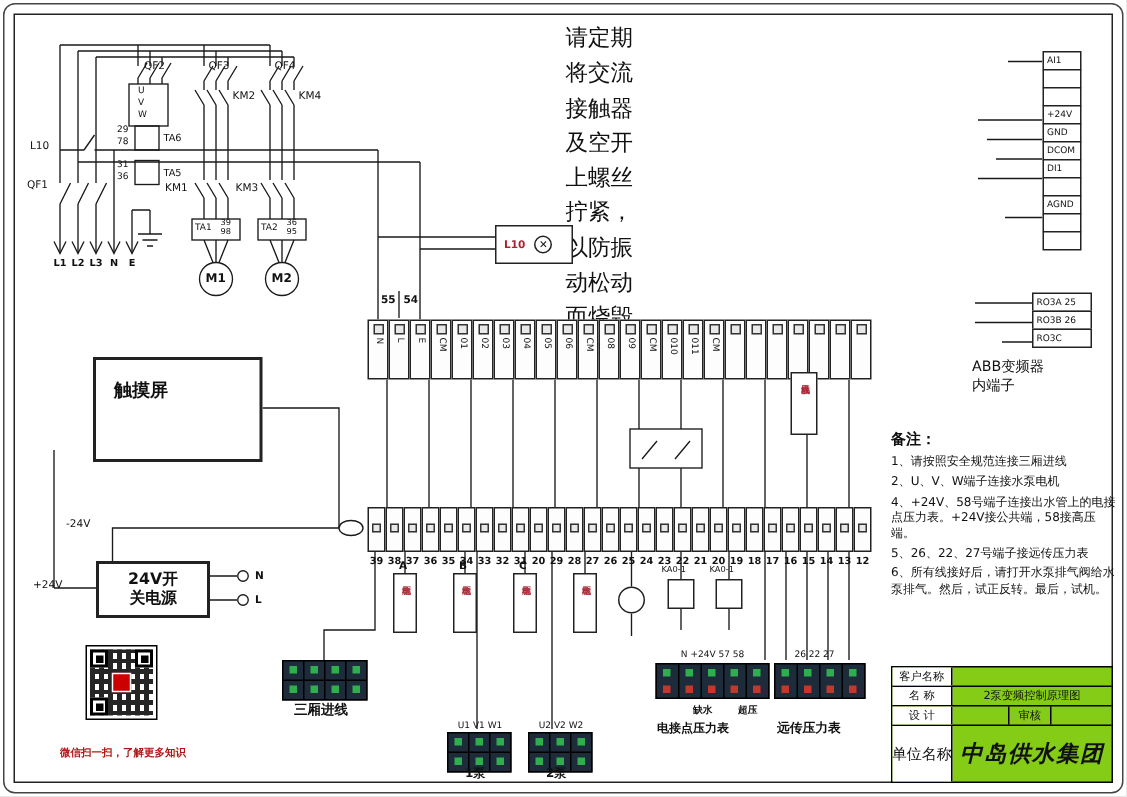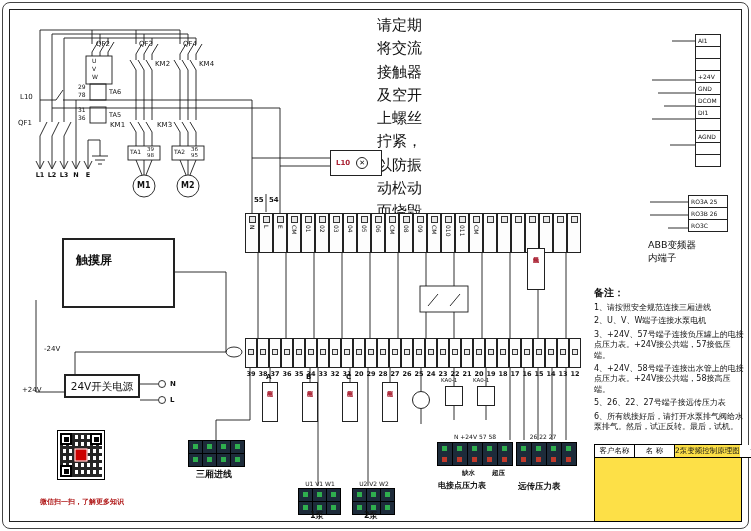--- a/index.html
+++ b/index.html
@@ -6,21 +6,21 @@
 body{background:#9a9a9a;font-family:"DejaVu Sans","Liberation Sans",sans-serif;color:#111}
 .page{position:relative;width:751px;height:531px;background:#fff;overflow:hidden}
 .frame-outer{position:absolute;left:2px;top:2px;width:747px;height:527px;border:1.5px solid #444;border-radius:8px}
 .frame-inner{position:absolute;left:9px;top:9px;width:733px;height:513px;border:1px solid #222}
 svg.wires{position:absolute;left:0;top:0}
 .lbl{position:absolute;white-space:nowrap;line-height:1}
 .vred{writing-mode:vertical-lr;color:#a23;font-size:6px;line-height:1;letter-spacing:0}
 .note{position:absolute;left:377px;top:14px;width:52px;font-size:15px;line-height:1.55;word-break:break-all}
 .box{position:absolute;border:1px solid #222;background:#fff}
 .touch{left:62px;top:238px;width:113px;height:70px;border-width:2px;padding:12px 0 0 12px;font-size:12px;font-weight:bold}
-.psu{left:64px;top:374px;width:76px;height:24px;border-width:2px;display:flex;align-items:center;justify-content:center;font-size:10.5px;font-weight:400;line-height:1.2}
+.psu{left:64px;top:374px;width:76px;height:38px;border-width:2px;display:flex;flex-direction:column;align-items:center;justify-content:center;font-size:10.5px;font-weight:700;line-height:1.2}
 .lampbox{left:330px;top:150px;width:52px;height:26px;display:flex;align-items:center;gap:6px;padding-left:5px}
 .lampsym{width:12px;height:12px;border:1px solid #222;border-radius:50%;font-size:7px;display:flex;align-items:center;justify-content:center}
 .tstrip{position:absolute;display:flex}
 .tcell{border:1px solid #222;background:#fdfdfd;display:flex;flex-direction:column;align-items:center;padding-top:2px}
 .upper .tcell{width:14px;height:40px}
 .lower .tcell{width:12px;height:30px}
 .screw{width:7px;height:7px;border:1px solid #333;background:#e8e8e8}
 .lower .screw{width:6px;height:6px;margin-top:8px}
 .tlabel{writing-mode:vertical-rl;font-size:6px;line-height:1;margin-top:2px}
 .numrow{position:absolute;display:flex}
@@ -42,21 +42,21 @@
 .qr-cap{position:absolute;left:36px;top:497px;width:92px;text-align:center;font-size:7px;color:#b01818;font-weight:bold}
 .phrow{position:absolute;left:34px;top:171px;display:flex}
 .phrow span{width:12px;text-align:center;font-size:6.5px;font-weight:bold}
 .abb{position:absolute;left:695px;top:35px;display:flex;flex-direction:column}
 .acell{width:26px;height:13px;border:1px solid #222;background:#fff;font-size:6px;display:flex;align-items:center;padding-left:2px;margin-top:-1px}
 .abbr{position:absolute;left:688px;top:196px;display:flex;flex-direction:column}
 .abbr .acell{width:40px}
 .remarks{position:absolute;left:594px;top:286px;width:150px}
 .remarks h4{font-size:10px;margin-bottom:3px}
 .rk{font-size:8px;font-weight:normal;line-height:1.3;margin-bottom:3px;word-break:break-all}
-.tb{position:absolute;left:594px;top:444px;width:148px;height:78px;border:1px solid #000;display:flex;background:#fde047}
+.tb{position:absolute;left:594px;top:444px;width:148px;height:78px;border:1px solid #000;display:flex;flex-direction:column;background:#84cc16}
 .tb-row{display:flex;border-bottom:1px solid #000;height:13px}
 .tb-row:last-child{border-bottom:none;flex:1}
 .tb-c{border-right:1px solid #000;font-size:7.5px;display:flex;align-items:center;justify-content:center;white-space:nowrap;overflow:hidden}
 .tb-c:last-child{border-right:none}
 .tb-lab{width:40px;background:#fff}
 .tb-val{flex:1}
 .logo{font-family:"DejaVu Serif","Liberation Serif",serif;font-style:italic;font-weight:bold;font-size:15px;letter-spacing:1px}
 .fs55{font-size:5.5px}.fs6{font-size:6px}.fs65{font-size:6.5px}.fs7{font-size:7px}.fs8{font-size:8px}
 .bold{font-weight:bold}
 </style>
@@ -479,21 +479,20 @@
       <div class="acell">RO3C</div>
     </div>
   <div class="lbl" style="left:648px;top:240px;font-size:9.5px">ABB变频器</div>
   <div class="lbl" style="left:648px;top:253px;font-size:9.5px">内端子</div>
 
   <div class="remarks">
     <h4>备注：</h4>
     <div>
         <p class="rk">1、请按照安全规范连接三厢进线</p>
         <p class="rk">2、U、V、W端子连接水泵电机</p>
-        <p class="rk">3、+24V、57号端子连接负压罐上的电接点压力表。+24V接公共端，57接低压端。</p>
         <p class="rk">4、+24V、58号端子连接出水管上的电接点压力表。+24V接公共端，58接高压端。</p>
         <p class="rk">5、26、22、27号端子接远传压力表</p>
         <p class="rk">6、所有线接好后，请打开水泵排气阀给水泵排气。然后，试正反转。最后，试机。</p>
       </div>
   </div>
 
   <div class="tb">
     <div class="tb-row">
       <div class="tb-c tb-lab">客户名称</div>
       <div class="tb-c tb-val"></div>

